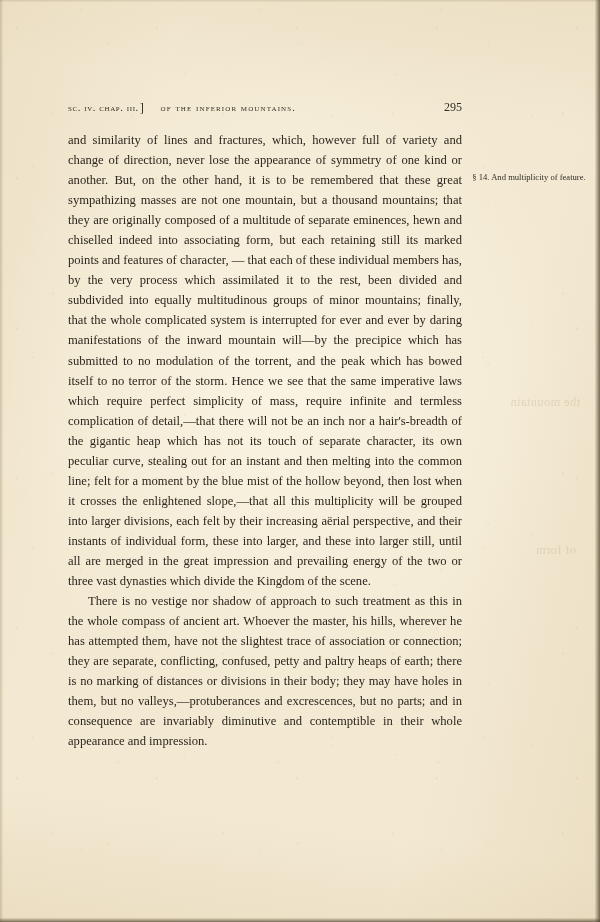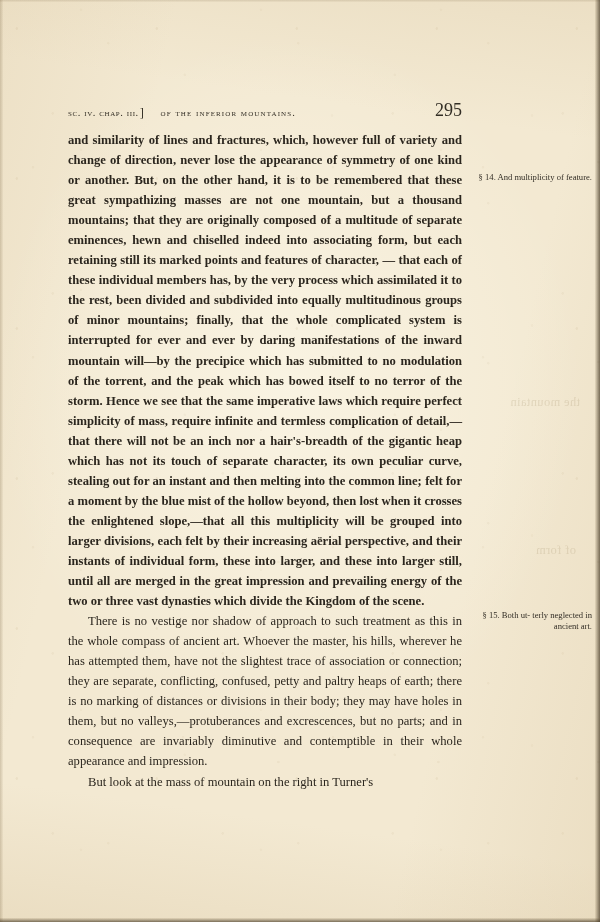--- a/index.html
+++ b/index.html
@@ -95,21 +95,21 @@
   }
   .rh-title {
     font-variant: small-caps;
     text-transform: lowercase;
     letter-spacing: 1.1px;
     margin-left: 16px;
     white-space: nowrap;
   }
   .rh-folio {
     margin-left: auto;
-    font-size: 18px;
+    font-size: 12px;
     letter-spacing: 0;
     font-variant: normal;
     text-transform: none;
   }
 
   
   #body-col {
     position: absolute;
     left: 68px;
     top: 130px;
@@ -120,33 +120,32 @@
     text-justify: inter-word;
     color: #2b261e;
   }
   #body-col p {
     margin: 0;
     text-indent: 20px;
     text-align: justify;
   }
   #body-col p.cont {
     text-indent: 0;
-    font-weight: bold;
   }
   
   #body-col p:last-child { text-align: justify; }
 
   
   .margin-note {
     position: absolute;
     left: 466px;
     width: 126px;
     font-size: 8.6px;
     line-height: 11.2px;
-    text-align: right;
+    text-align: center;
     color: #332e26;
   }
   .margin-note .mn-sec { white-space: nowrap; }
   #margin-note-1 { top: 172px; }
   #margin-note-2 { top: 610px; }
 
   
   .bleed {
     position: absolute;
     pointer-events: none;
@@ -172,30 +171,25 @@
   <div id="running-head">
     <span class="rh-chapter">Sc. iv. Chap. iii.</span>
       <span class="rh-bracket">]</span>
     <span class="rh-title">Of the Inferior Mountains.</span>
     <span class="rh-folio">295</span>
   </div>
 
   <div id="body-col">
     <p class="cont">and similarity of lines and fractures, which, however full of variety and change of direction, never lose the appearance of symmetry of one kind or another. But, on the other hand, it is to be remembered that these great sympathizing masses are not one mountain, but a thousand mountains; that they are originally composed of a multitude of separate eminences, hewn and chiselled indeed into associating form, but each retaining still its marked points and features of character, — that each of these individual members has, by the very process which assimilated it to the rest, been divided and subdivided into equally multitudinous groups of minor mountains; finally, that the whole complicated system is interrupted for ever and ever by daring manifestations of the inward mountain will—by the precipice which has submitted to no modulation of the torrent, and the peak which has bowed itself to no terror of the storm. Hence we see that the same imperative laws which require perfect simplicity of mass, require infinite and termless complication of detail,—that there will not be an inch nor a hair's-breadth of the gigantic heap which has not its touch of separate character, its own peculiar curve, stealing out for an instant and then melting into the common line; felt for a moment by the blue mist of the hollow beyond, then lost when it crosses the enlightened slope,—that all this multiplicity will be grouped into larger divisions, each felt by their increasing aërial perspective, and their instants of individual form, these into larger, and these into larger still, until all are merged in the great impression and prevailing energy of the two or three vast dynasties which divide the Kingdom of the scene.</p>
     <p>There is no vestige nor shadow of approach to such treatment as this in the whole compass of ancient art. Whoever the master, his hills, wherever he has attempted them, have not the slightest trace of association or connection; they are separate, conflicting, confused, petty and paltry heaps of earth; there is no marking of distances or divisions in their body; they may have holes in them, but no valleys,—protuberances and excrescences, but no parts; and in consequence are invariably diminutive and contemptible in their whole appearance and impression.</p>
-    <p>But look at the mass of mountain on the right in Turner's</p>
   </div>
 
   <div class="margin-note" id="margin-note-1">
     <span class="mn-sec">§ 14. And</span>
     <span>multiplicity of feature.</span>
   </div>
 
-  <div class="margin-note" id="margin-note-2">
-    <span class="mn-sec">§ 15. Both ut-</span>
-    <span>terly neglected in ancient art.</span>
-  </div>
 
   <div id="edge-top"></div>
   <div id="edge-left"></div>
   <div id="edge-right"></div>
   <div id="edge-bottom"></div>
 </div>
 
 </body></html>

